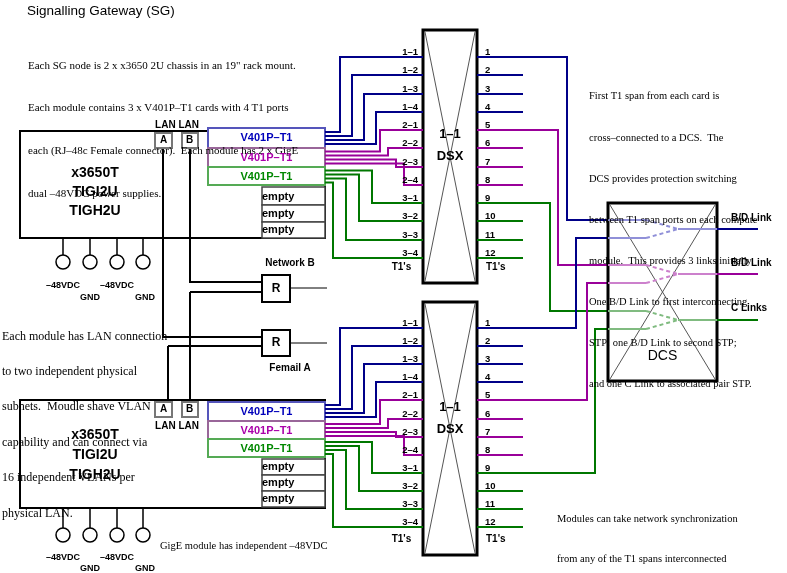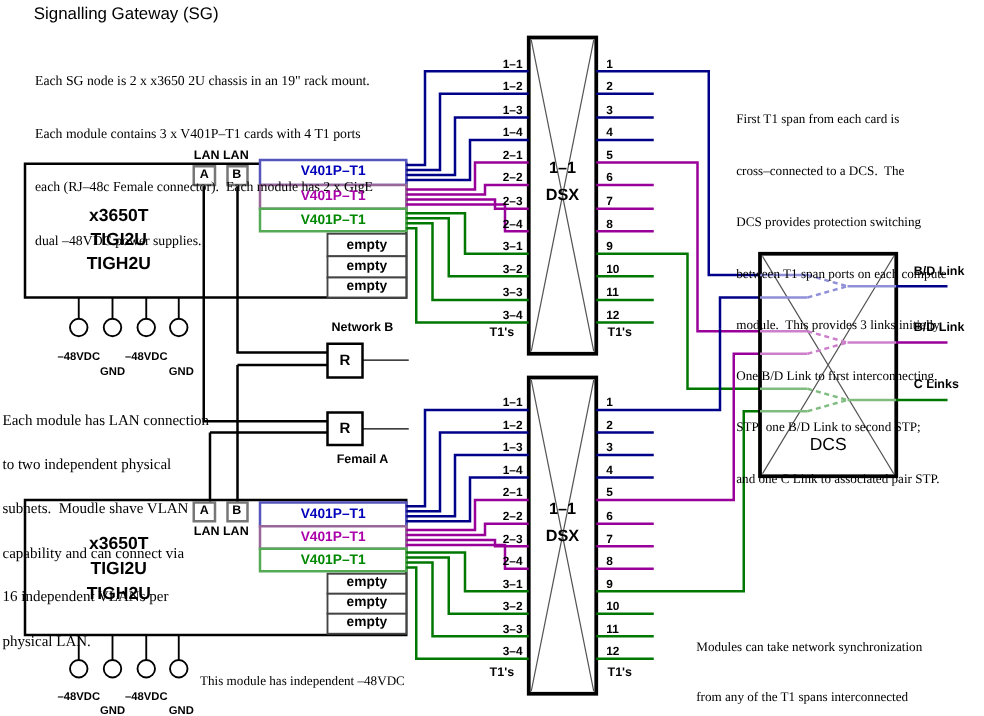--- a/index.html
+++ b/index.html
@@ -15,21 +15,21 @@
   .p-ml{left:2px;top:307px;width:140px;font-size:12px;line-height:11.8px}
   .p-r{left:589px;top:62px;width:200px;font-size:10.5px;line-height:13.7px}
   .p-bm{left:160px;top:514px;width:190px;font-size:10.5px;line-height:12.8px}
   .p-br{left:557px;top:485px;width:210px;font-size:10.5px;line-height:13.4px}
   .pl{position:absolute;left:385px;width:33px;text-align:right;font:bold 9.5px "Liberation Sans",sans-serif}
   .pr{position:absolute;left:485px;width:33px;text-align:left;font:bold 9.5px "Liberation Sans",sans-serif}
   .t1s{position:absolute;font:bold 10px "Liberation Sans",sans-serif}
   .model{position:absolute;left:33px;width:124px;text-align:center;font:bold 14px "Liberation Sans",sans-serif}
   .card{position:absolute;left:208px;width:117px;text-align:center;font:bold 11px "Liberation Sans",sans-serif}
   .cb{color:#0000bb}.cp{color:#aa00aa}.cg{color:#008800}
-  .empty{position:absolute;left:262px;width:63px;text-align:center;font:bold 11px "Liberation Sans",sans-serif}
+  .empty{position:absolute;left:262px;width:63px;text-align:left;font:bold 11px "Liberation Sans",sans-serif}
   .ab{position:absolute;width:17px;text-align:center;font:bold 10px "Liberation Sans",sans-serif}
   .lanrow{position:absolute;left:148px;width:58px;text-align:center;font:bold 10px "Liberation Sans",sans-serif}
   .dsxname{position:absolute;left:423px;width:54px;text-align:center;font:bold 13px "Liberation Sans",sans-serif}
   .netlbl{position:absolute;left:250px;width:80px;text-align:center;font:bold 10px "Liberation Sans",sans-serif}
   .rlbl{position:absolute;left:262px;width:28px;text-align:center;font:bold 12px "Liberation Sans",sans-serif}
   .linklbl{position:absolute;left:731px;width:60px;font:bold 10px "Liberation Sans",sans-serif}
   .pw{position:absolute;font:bold 9px "Liberation Sans",sans-serif;text-align:center}
 </style>
 </head>
 <body>
@@ -206,21 +206,21 @@
   <div>cross–connected to a DCS.  The</div>
   <div>DCS provides protection switching</div>
   <div>between T1 span ports on each compute</div>
   <div>module.  This provides 3 links initially.</div>
   <div>One B/D Link to first interconnecting</div>
   <div>STP; one B/D Link to second STP;</div>
   <div>and one C Link to associated pair STP.</div>
 </div>
 
 <div class="t ser para p-bm">
-  <div>This module has independent –48VDC</div>
+  <div>GigE module has independent –48VDC</div>
   
   
 </div>
 
 <div class="t ser para p-br">
   <div>Modules can take network synchronization</div>
   <div>from any of the T1 spans interconnected</div>
   
   
 </div>

